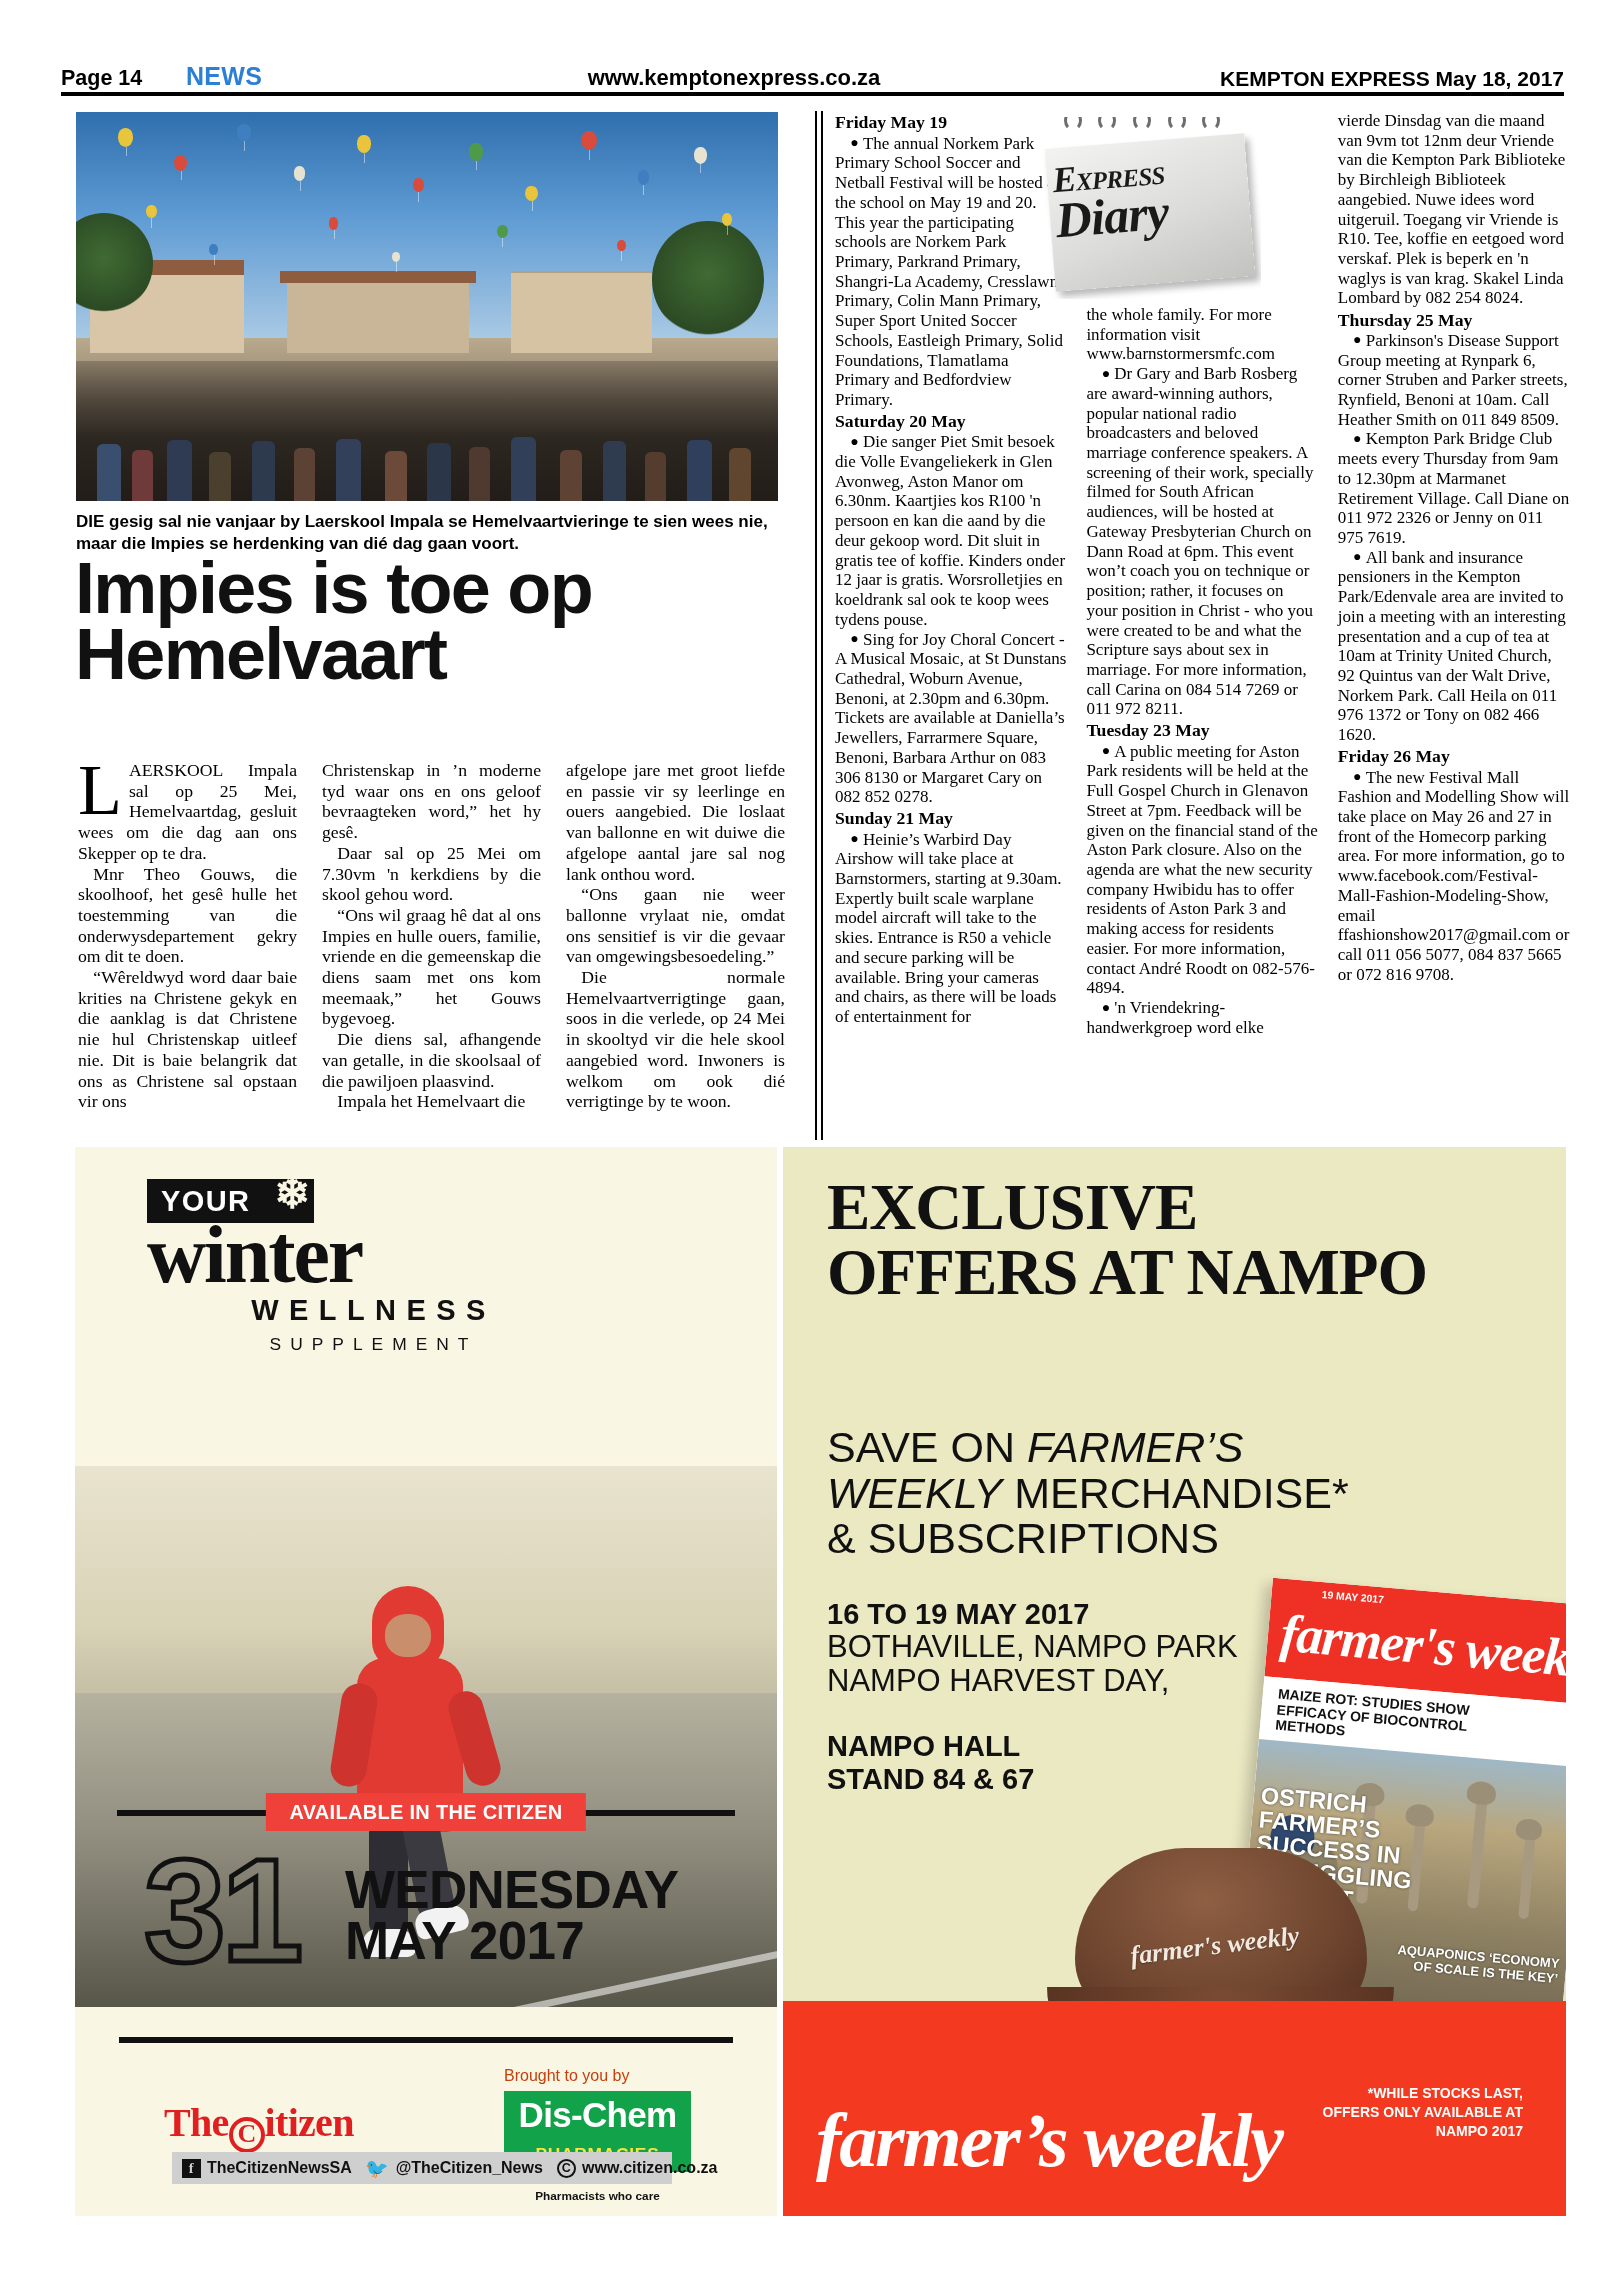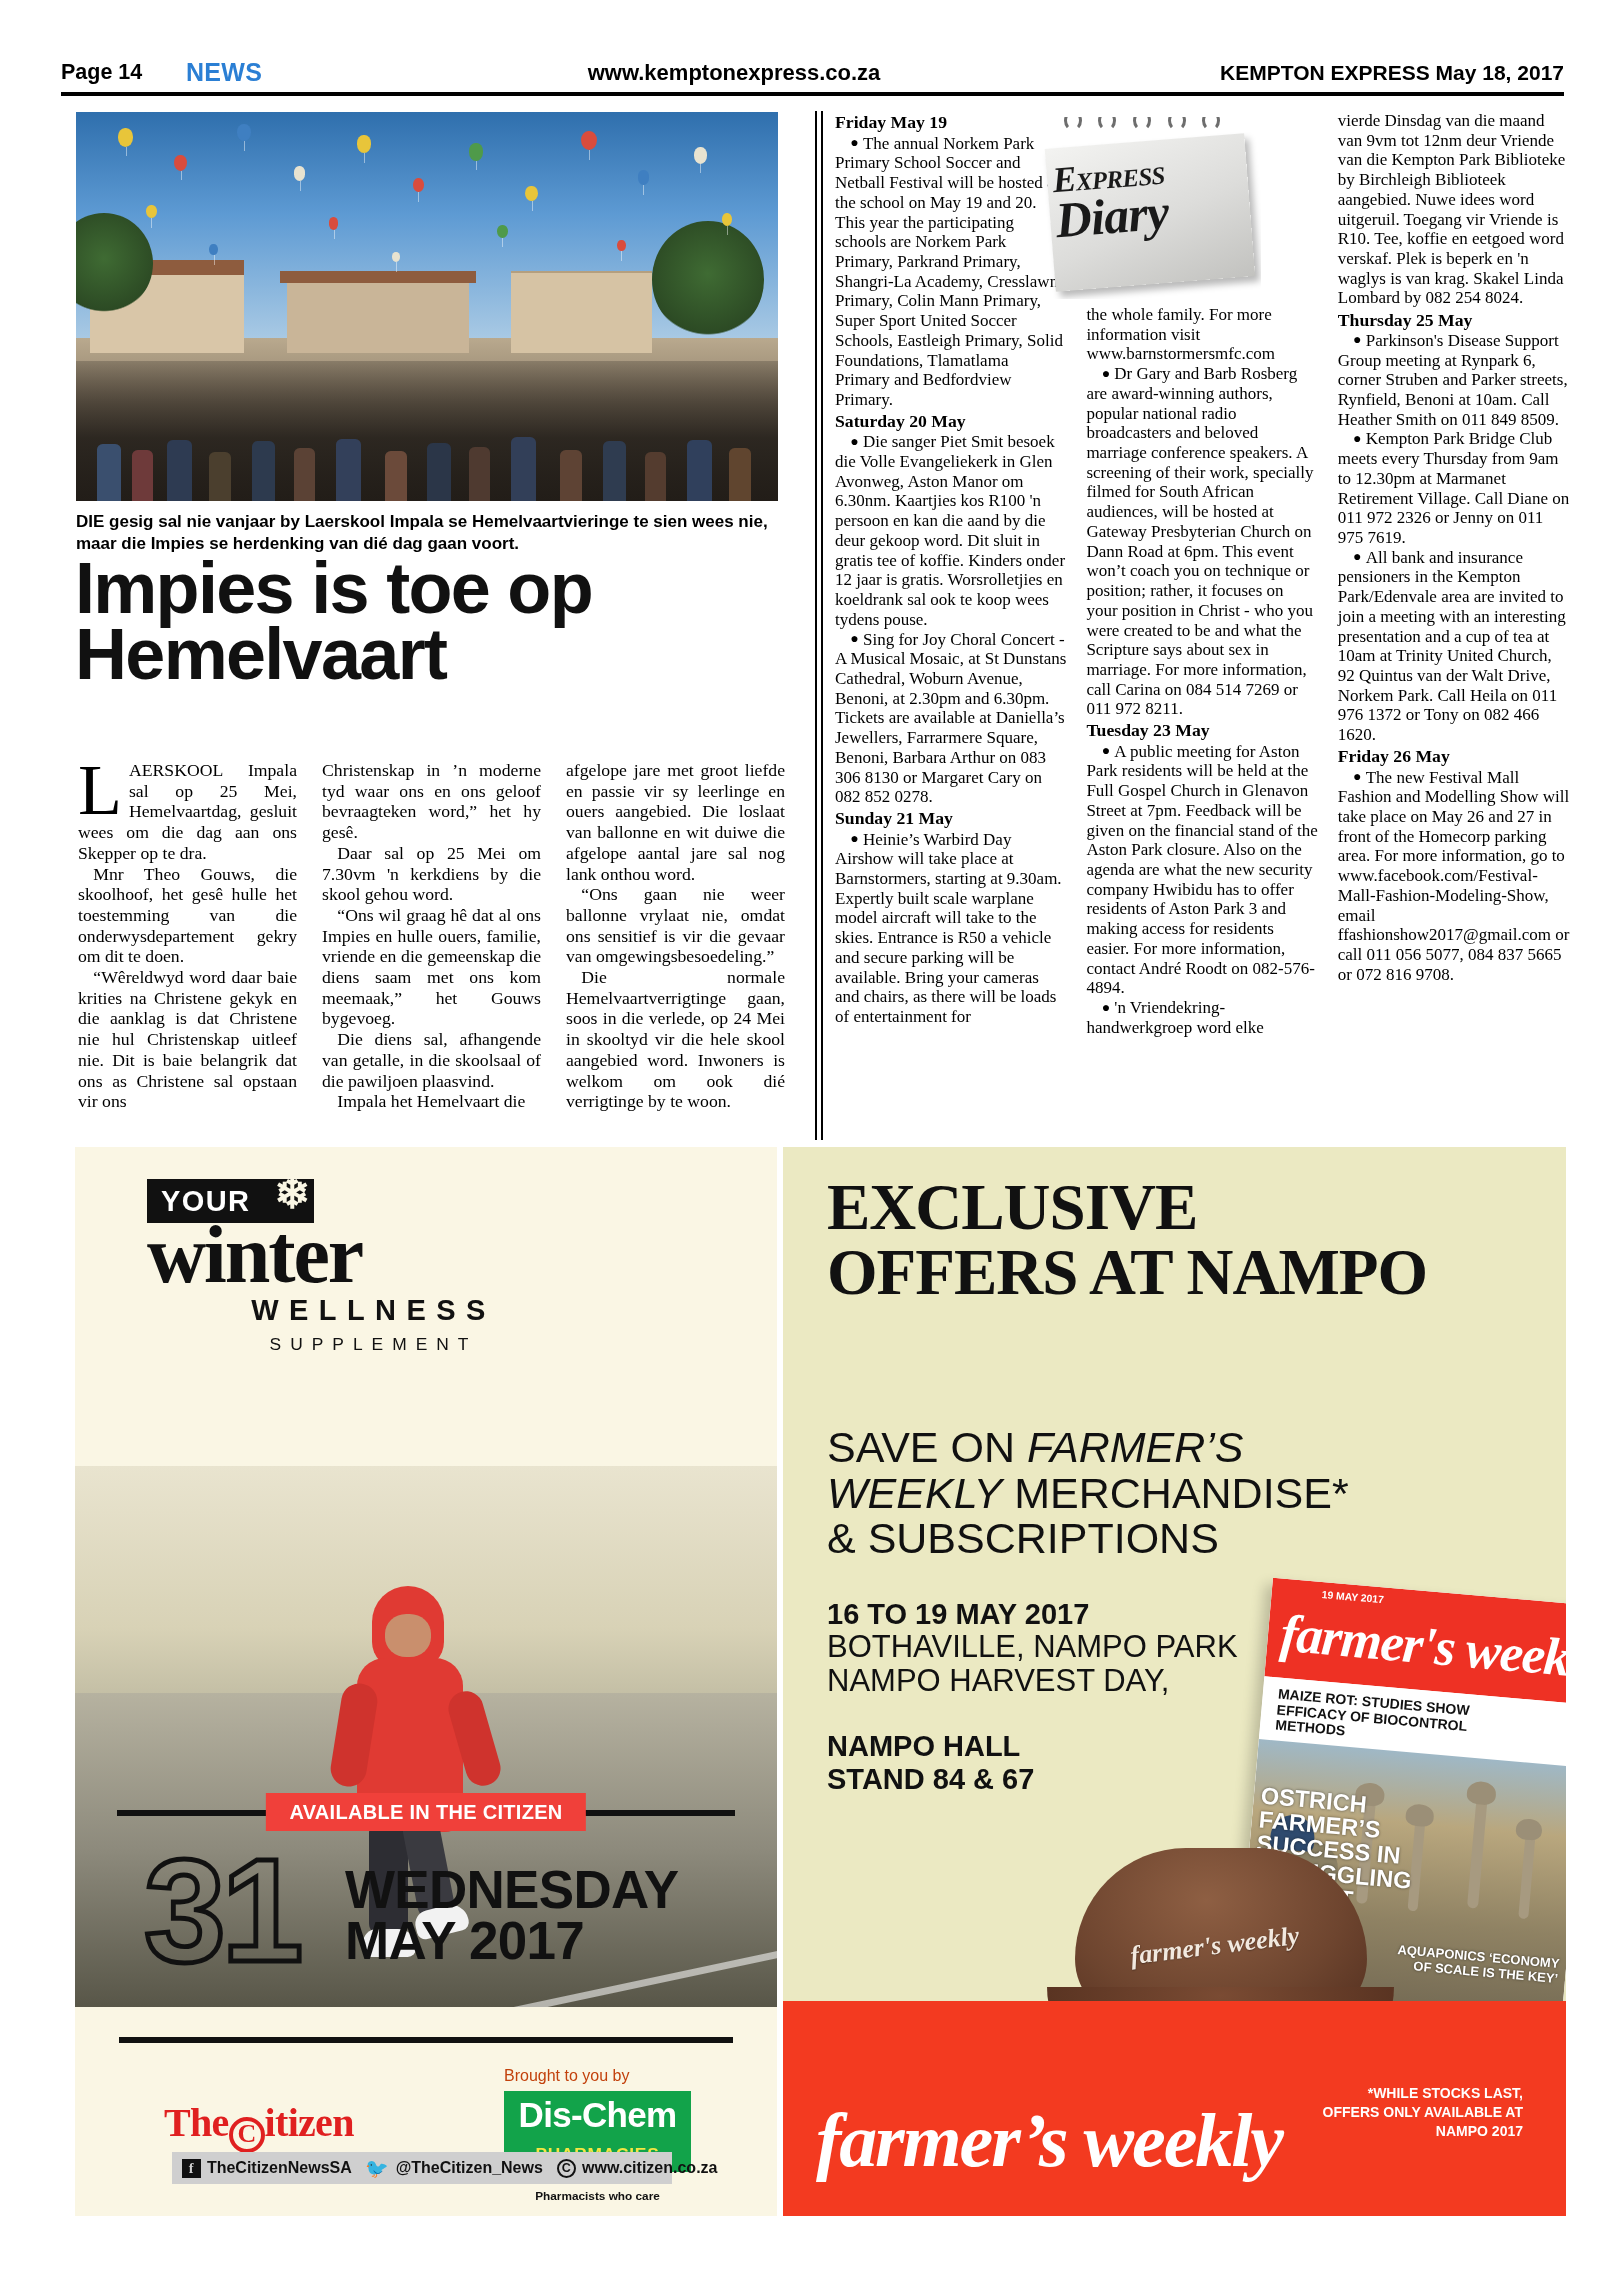--- a/index.html
+++ b/index.html
@@ -7,21 +7,21 @@
     width: 1624px; height: 2295px;
     background: #fff;
     font-family: "Liberation Serif", serif;
     overflow: hidden;
   }
   .page { position: relative; width: 1624px; height: 2295px; background: #ffffff; }
 
   
   .masthead {
     position: absolute; left: 61px; top: 54px; width: 1503px; height: 37px;
-    display: flex; align-items: center;
+    display: flex; align-items: flex-end;
   }
   .mh-page {
     font-family: "Liberation Sans", sans-serif; font-weight: 700;
     font-size: 21.5px; color: #000; width: 125px;
   }
   .mh-section {
     font-family: "Liberation Sans", sans-serif; font-weight: 700;
     font-size: 25px; color: #2b7fd4; letter-spacing: 0.3px; width: 180px;
   }
   .mh-url {

